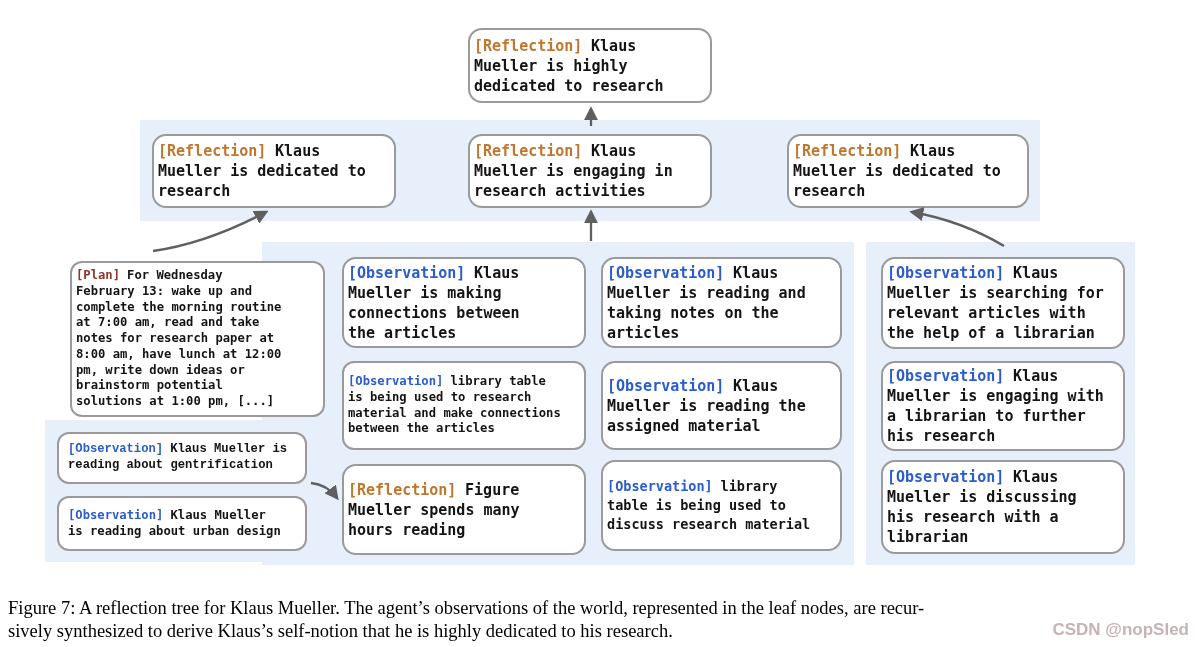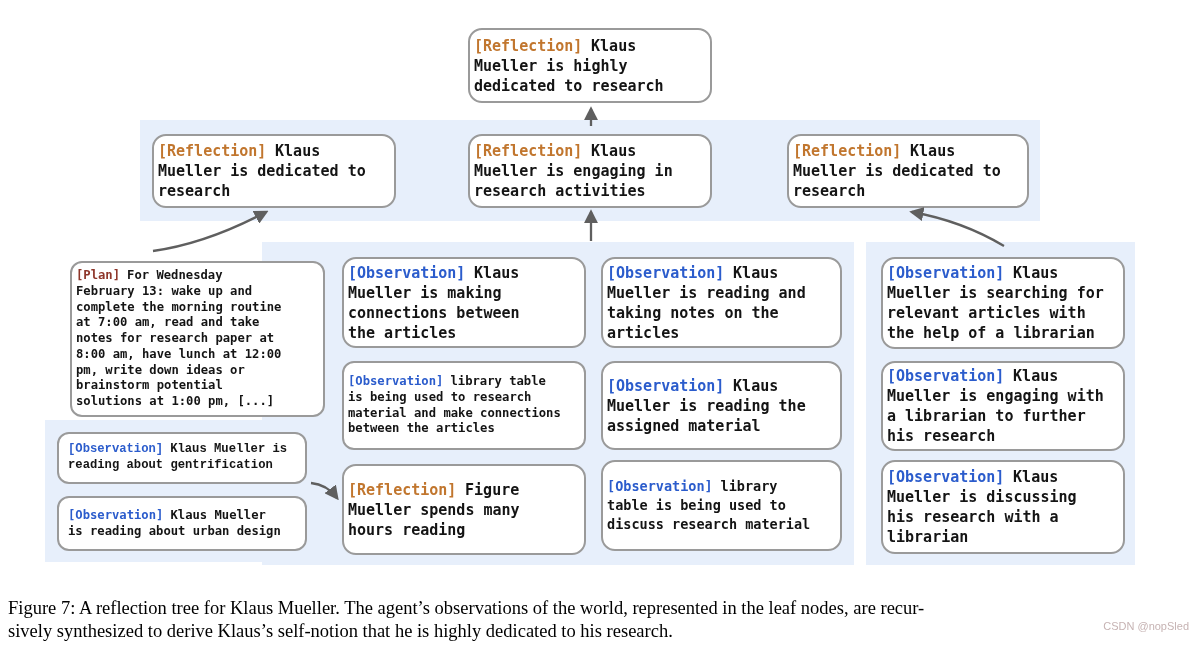--- a/index.html
+++ b/index.html
@@ -40,21 +40,21 @@
   #n-r3{left:881px;top:460px;width:244px;height:94px;}
   #n-b1{left:57px;top:432px;width:250px;height:52px;font-family:Liberation Mono, monospace;}
   #n-b2{left:57px;top:496px;width:250px;height:55px;}
   #n-b1 .txt,#n-b2 .txt{padding:2px 4px 2px 9px;}
 
   #edges{position:absolute;left:0;top:0;width:1195px;height:590px;pointer-events:none;}
 
   .caption{position:absolute;left:8px;top:597px;width:1182px;color:#000;
            font-family:"Liberation Serif",serif;font-weight:normal;font-size:18.5px;line-height:23px;}
   .watermark{position:absolute;right:6px;top:620px;color:#c6b3b3;
-             font-family:"Liberation Sans",sans-serif;font-size:11px;font-weight:normal;}
+             font-family:"Liberation Sans",sans-serif;font-size:17px;font-weight:bold;}
 </style>
 </head>
 <body>
 
 <div class="stage">
 
   <div class="panel" id="band-l2"></div>
   <div class="panel" id="panel-mid"></div>
   <div class="panel" id="panel-right"></div>
   <div class="panel" id="panel-bl"></div>

